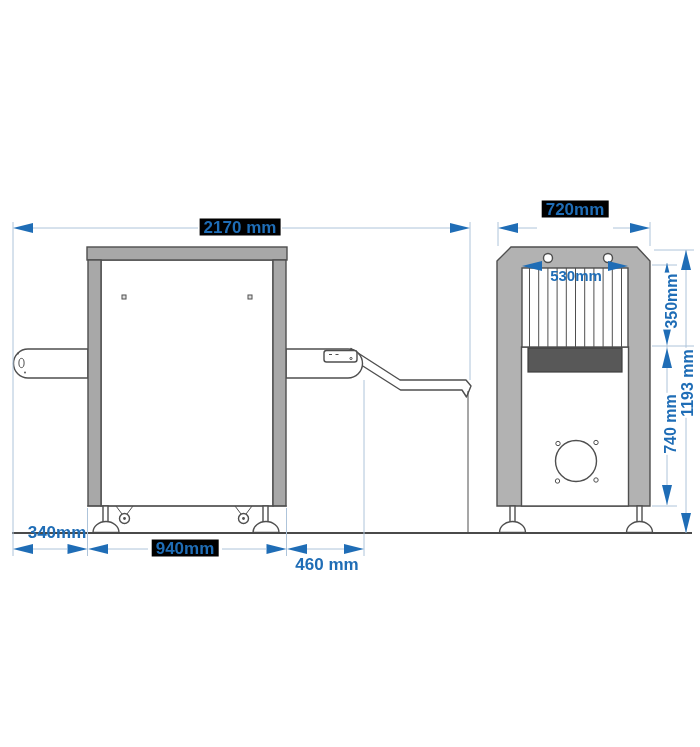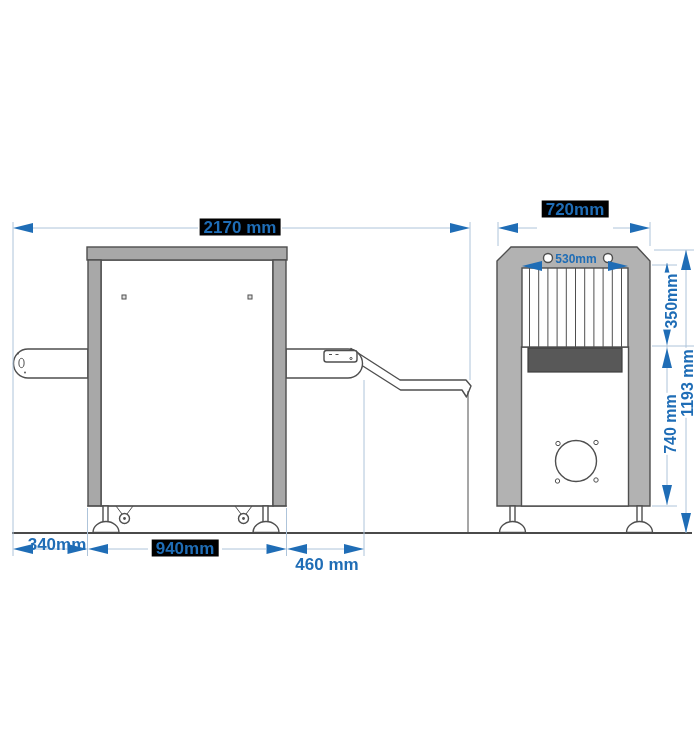--- a/index.html
+++ b/index.html
@@ -147,21 +147,21 @@
     <polygon class="arrow" points="87.5,549 67.5,544 67.5,554"></polygon>
     <polygon class="arrow" points="88,549 108,544 108,554"></polygon>
     <polygon class="arrow" points="286.5,549 266.5,544 266.5,554"></polygon>
     <polygon class="arrow" points="287,549 307,544 307,554"></polygon>
     <polygon class="arrow" points="364,549 344,544 344,554"></polygon>
   </g>
 </svg>
 
 <span class="dim-label bg" style="left:240px;top:227px;">2170 mm</span>
 <span class="dim-label bg" style="left:575px;top:209px;">720mm</span>
-<span class="dim-label" style="left:576px;top:259px;font-size:12px;">530mm</span>
+<span class="dim-label" style="left:576px;top:275px;font-size:15px;">530mm</span>
 <span class="dim-label vert" style="left:672px;top:301px;">350mm</span>
 <span class="dim-label vert" style="left:671px;top:424px;">740 mm</span>
 <span class="dim-label vert" style="left:688px;top:383px;">1193 mm</span>
 <span class="dim-label bg" style="left:185px;top:548px;">940mm</span>
-<span class="dim-label" style="left:57px;top:544px;">340mm</span>
+<span class="dim-label" style="left:57px;top:532px;">340mm</span>
 <span class="dim-label" style="left:327px;top:564px;">460 mm</span>
 
 </div>
 
 </body></html>

